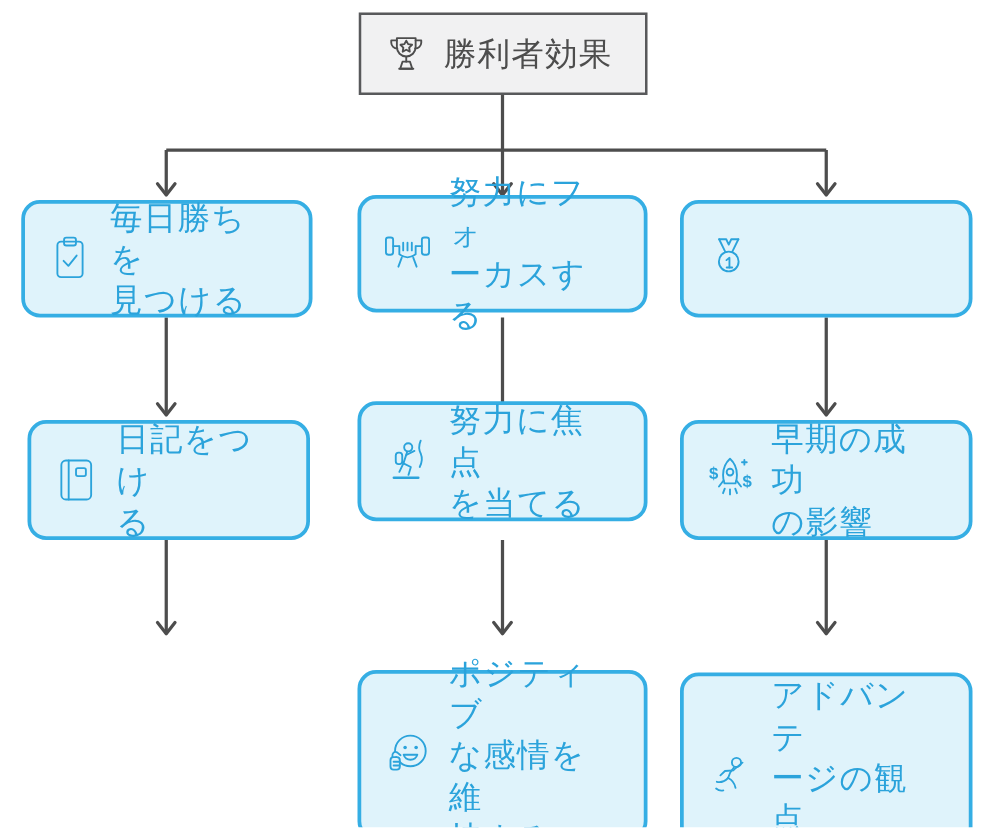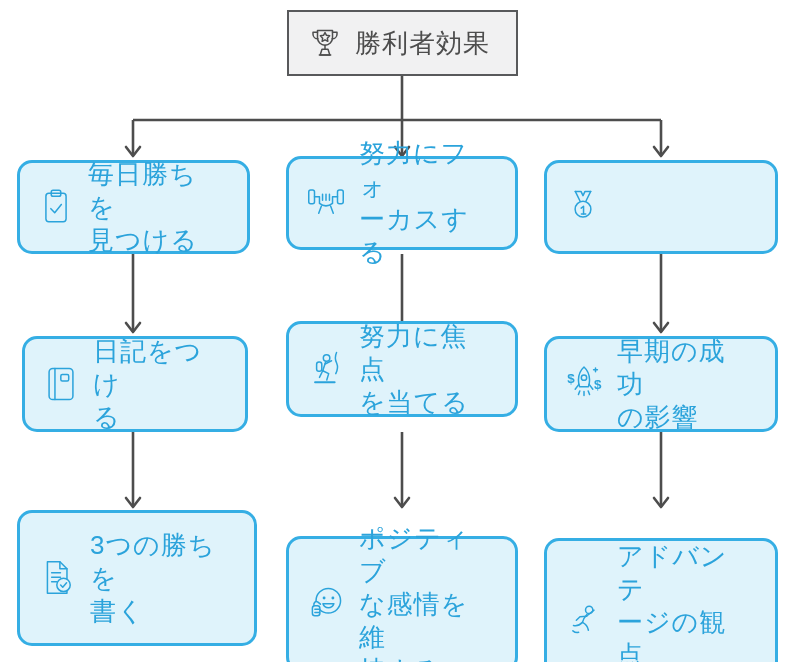--- a/index.html
+++ b/index.html
@@ -170,33 +170,20 @@
         <path d="M9.8 15.6 l-.7 1.9 M12 15.9 v2.1 M14.2 15.6 l.7 1.9"></path>
         <path d="M18 3.6 v2 M17 4.6 h2"></path>
         <text x="3.2" y="11.6" font-size="7" fill="currentColor" stroke="none" font-weight="bold">$</text>
         <text x="17.2" y="14.8" font-size="7" fill="currentColor" stroke="none" font-weight="bold">$</text>
       </svg>
     </span>
     <span class="label">早期の成功
 の影響</span>
   </div>
 
-  <div class="node" style="left:17px;top:510px;width:240px;height:136px">
-    <span class="icon">
-      <svg width="46" height="46" viewBox="0 0 24 24" fill="none" stroke="currentColor" stroke-width="1.5" stroke-linecap="round" stroke-linejoin="round">
-        <path d="M7 3.5 h6.5 l3.7 3.7 V20 H7 z"></path>
-        <path d="M13.5 3.5 v3.7 h3.7"></path>
-        <path d="M9.2 9.2 h4.6 M9.2 11.6 h4.6 M9.2 14 h2.6"></path>
-        <circle cx="15.4" cy="15.6" r="3.5" fill="var(--node-bg)"></circle>
-        <path d="M13.9 15.7 l1.1 1.1 2 -2.3"></path>
-      </svg>
-    </span>
-    <span class="label">3つの勝ちを
-書く</span>
-  </div>
 
   <div class="node" style="left:286px;top:536px;width:232px;height:136px">
     <span class="icon">
       <svg width="46" height="46" viewBox="0 0 24 24" fill="none" stroke="currentColor" stroke-width="1.5" stroke-linecap="round" stroke-linejoin="round">
         <circle cx="13.2" cy="10.3" r="6.4"></circle>
         <circle cx="11" cy="8.9" r="0.75" fill="currentColor" stroke="none"></circle>
         <circle cx="15.6" cy="8.9" r="0.75" fill="currentColor" stroke="none"></circle>
         <path d="M10.4 11.9 a3 3 0 0 0 5.7 0 z"></path>
         <path d="M5.7 12.9 c-.3 -1.7 .9 -2.7 2.1 -1.9 l1.3 1.1" fill="var(--node-bg)"></path>
         <rect x="4.9" y="12.9" width="3.9" height="5.2" rx="1.3" fill="var(--node-bg)"></rect>

